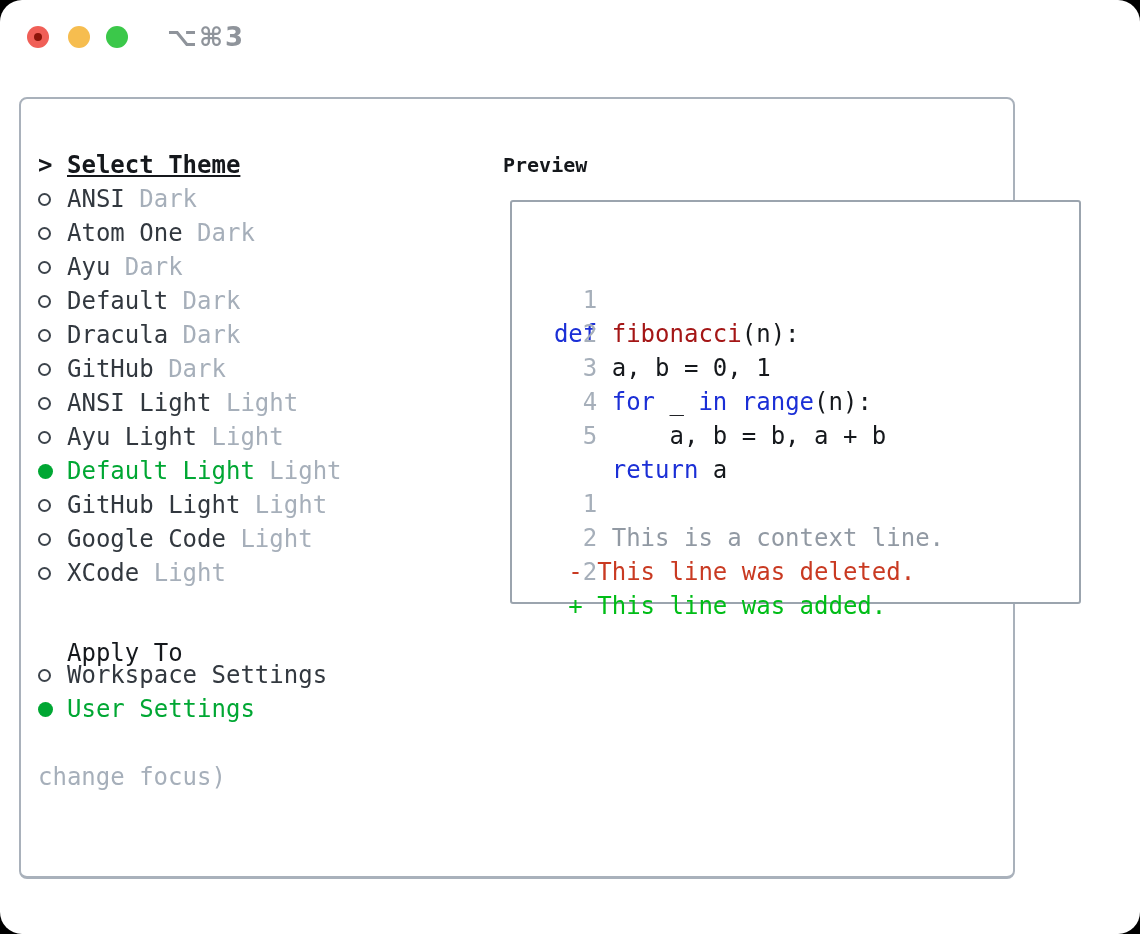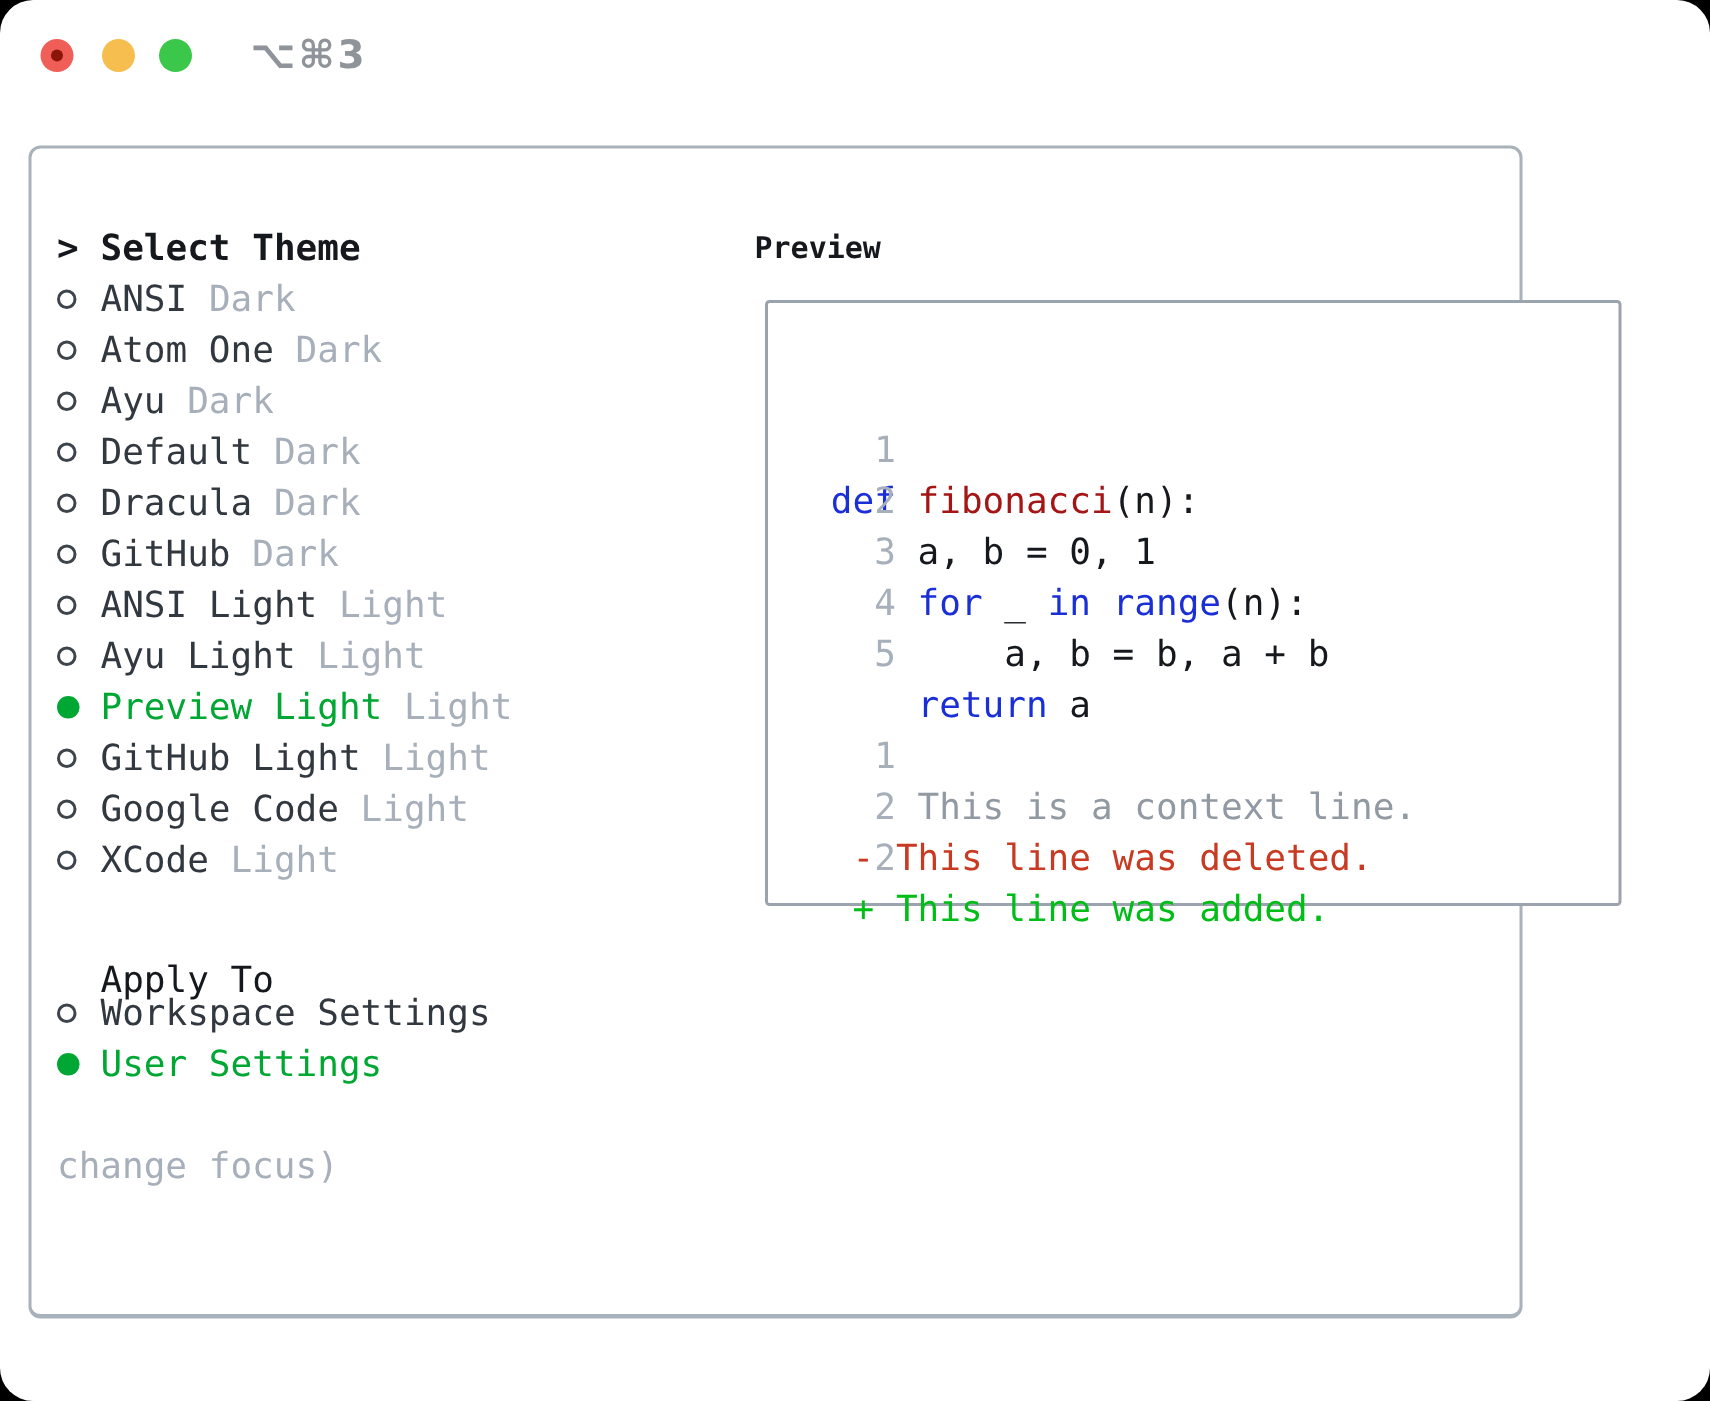--- a/index.html
+++ b/index.html
@@ -39,21 +39,21 @@
   }
   
   .main-box{
     position:absolute;left:19px;top:97px;width:996px;height:782px;
     border:2px solid var(--border-gray);border-bottom-width:3px;border-radius:8px;
     box-sizing:border-box;background:#fff;
   }
   .pane-left{position:absolute;left:17px;top:49px;font-size:24px;}
   .row{height:34px;display:flex;align-items:center;white-space:pre;}
   .cur{display:inline-block;width:29px;color:var(--heading-black);font-weight:700;}
-  .hdr-label{color:var(--heading-black);font-weight:700;}
+  .hdr-label{color:var(--heading-black);font-weight:700;text-decoration:underline;}
   .indent{display:inline-block;width:29px;}
   .apply-label{color:var(--heading-black);margin-top:24px;}
   .bullet{display:inline-flex;width:29px;align-items:center;}
   .bullet::before{content:"";width:13px;height:13px;border:2.5px solid #3d444c;border-radius:50%;box-sizing:border-box;}
   .bullet.on::before{width:15px;height:15px;border:none;background:var(--accent-green);}
   .nm{color:var(--text-dark);}
   .sel .nm{color:var(--accent-green);}
   .vr{color:var(--muted-gray);}
   .hint{color:var(--muted-gray);}
   
@@ -112,21 +112,21 @@
           <div class="row item">
     <span class="bullet"></span><span class="nm">GitHub </span><span class="vr">Dark</span>
   </div>
           <div class="row item">
     <span class="bullet"></span><span class="nm">ANSI Light </span><span class="vr">Light</span>
   </div>
           <div class="row item">
     <span class="bullet"></span><span class="nm">Ayu Light </span><span class="vr">Light</span>
   </div>
           <div class="row item sel">
-    <span class="bullet on"></span><span class="nm">Preview Light </span><span class="vr">Light</span>
+    <span class="bullet on"></span><span class="nm">Default Light </span><span class="vr">Light</span>
   </div>
           <div class="row item">
     <span class="bullet"></span><span class="nm">GitHub Light </span><span class="vr">Light</span>
   </div>
           <div class="row item">
     <span class="bullet"></span><span class="nm">Google Code </span><span class="vr">Light</span>
   </div>
           <div class="row item">
     <span class="bullet"></span><span class="nm">XCode </span><span class="vr">Light</span>
   </div>

